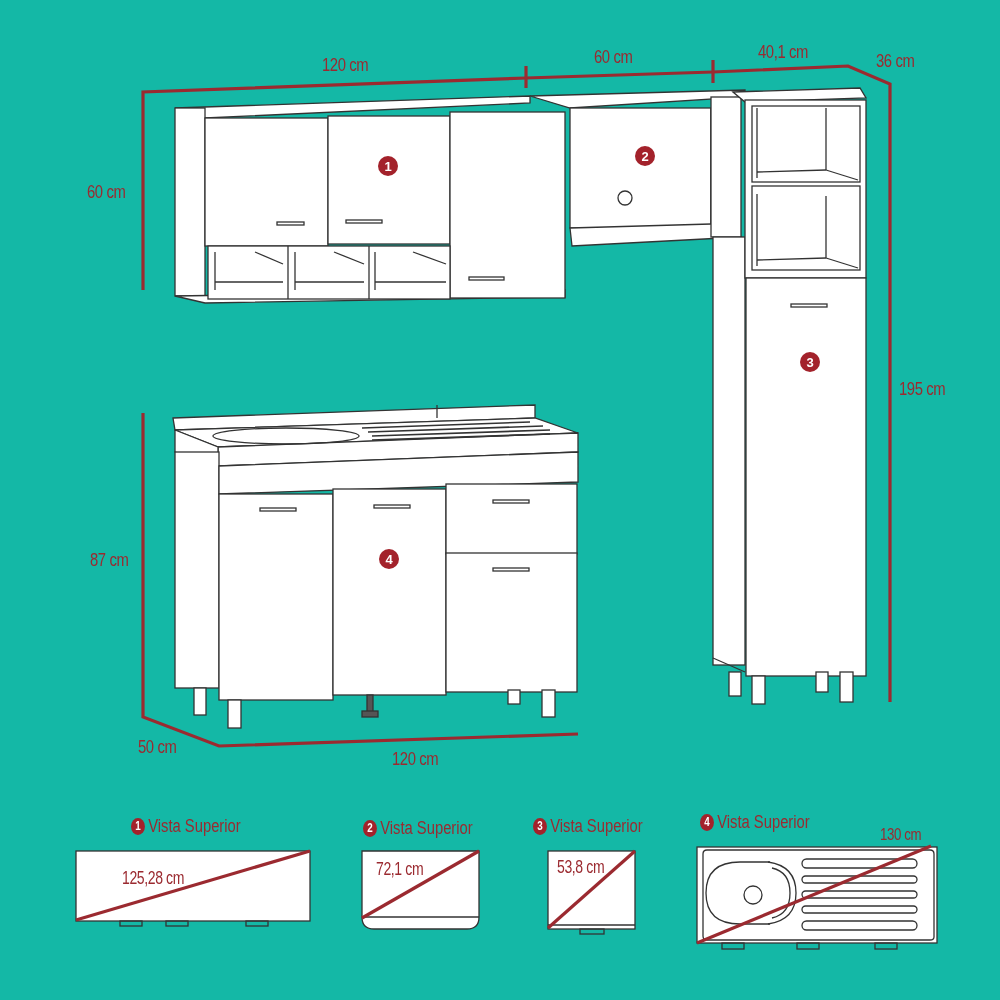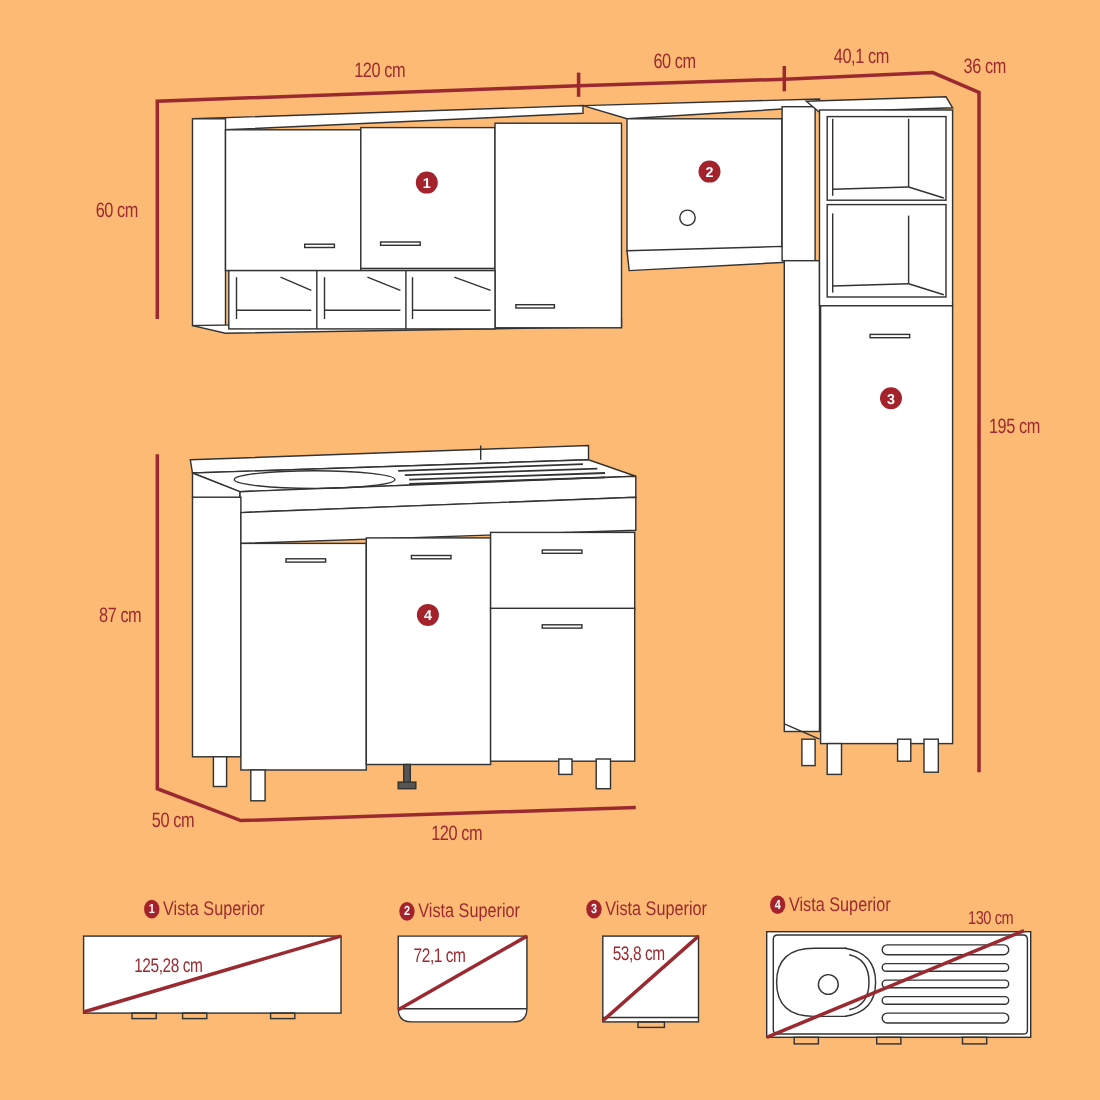--- a/index.html
+++ b/index.html
@@ -1,16 +1,16 @@
 <!DOCTYPE html>
 <html><head>
 <meta charset="utf-8">
 <style>
   html,body{margin:0;padding:0;background:#fff;}
-  #stage{position:relative;width:1000px;height:1000px;overflow:hidden;background:#fdba74;font-family:"Liberation Sans",sans-serif;}
+  #stage{position:relative;width:1000px;height:1000px;overflow:hidden;background:#14b8a6;font-family:"Liberation Sans",sans-serif;}
   svg{position:absolute;left:0;top:0;}
   .lbl{position:absolute;color:#9b2a30;font-family:"Liberation Sans",sans-serif;font-size:19px;letter-spacing:-0.5px;transform:scaleX(0.78);transform-origin:left center;white-space:nowrap;line-height:1;}
   .vlbl{position:absolute;display:flex;align-items:center;gap:4px;color:#9b2a30;font-family:"Liberation Sans",sans-serif;font-size:18px;white-space:nowrap;transform:scaleX(0.82);transform-origin:left center;line-height:1;}
   .num{display:inline-flex;align-items:center;justify-content:center;width:17px;height:17px;border-radius:50%;background:#a3222b;color:#fff;font-size:12px;font-weight:bold;}
   .badge{position:absolute;display:flex;align-items:center;justify-content:center;width:20px;height:20px;border-radius:50%;background:#a3222b;color:#fff;font-family:"Liberation Sans",sans-serif;font-size:13px;font-weight:bold;}
 </style>
 </head>
 <body>
 
 <div id="stage">

